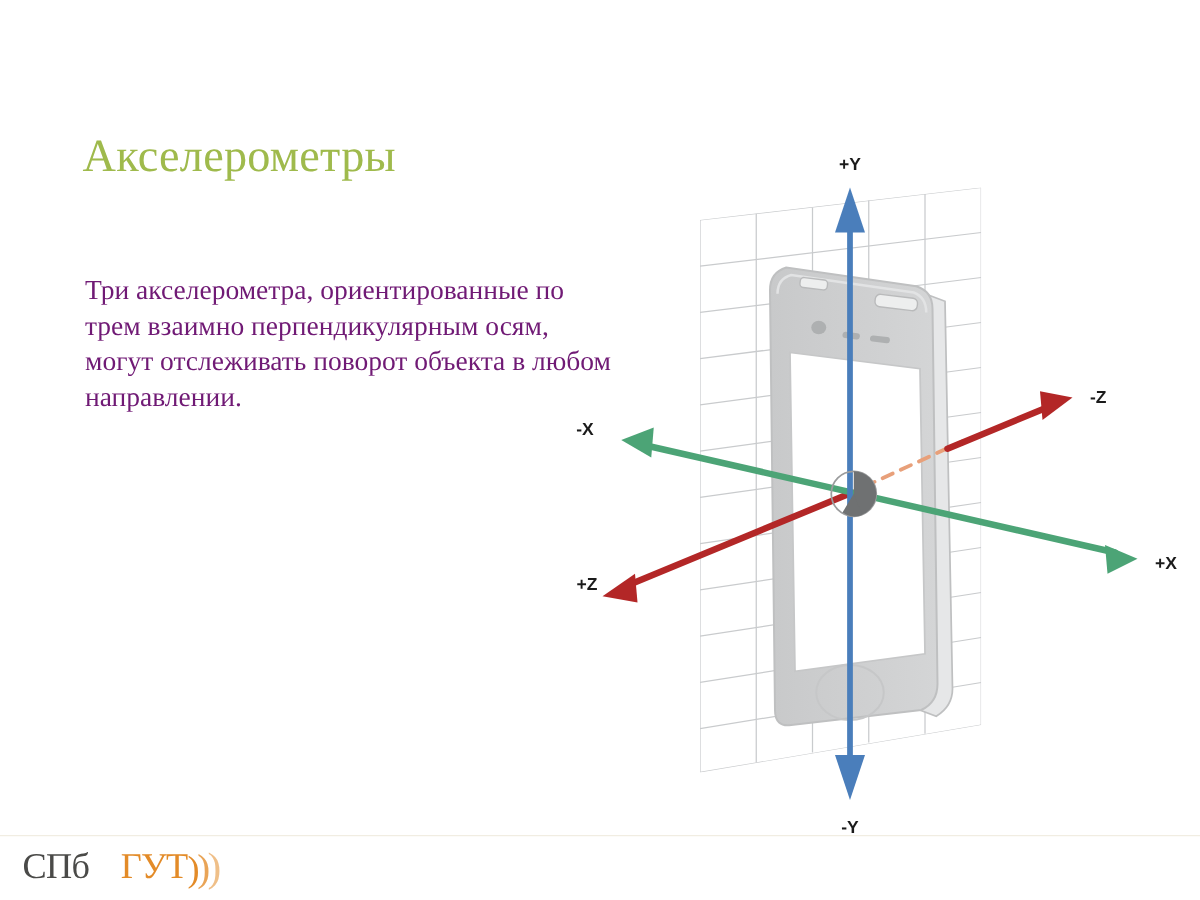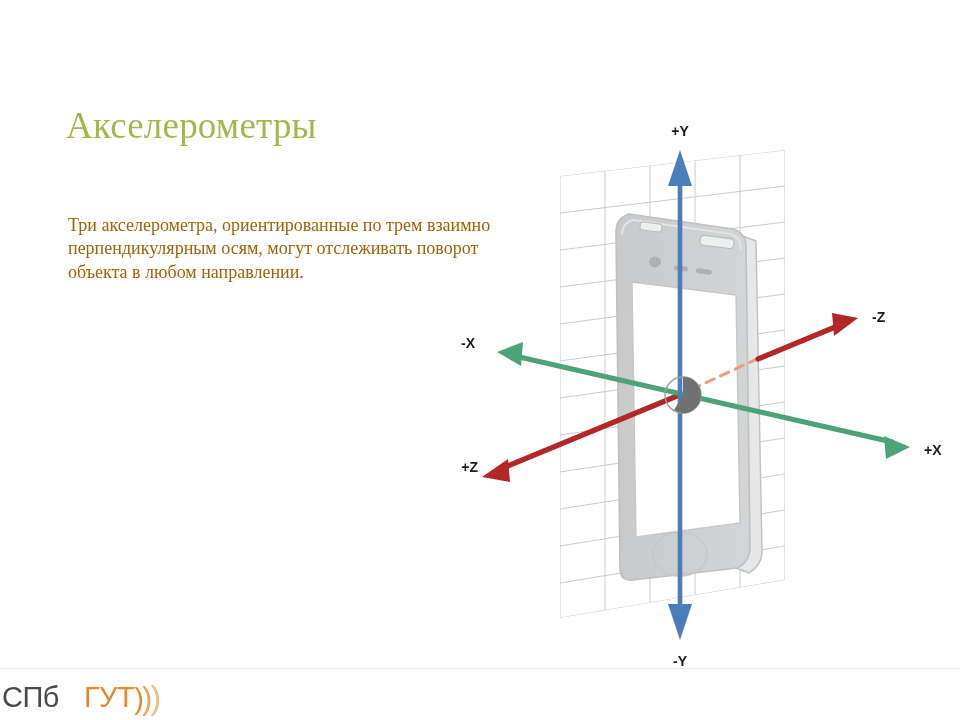--- a/index.html
+++ b/index.html
@@ -35,23 +35,23 @@
     letter-spacing: 0.2px;
     white-space: nowrap;
   }
 
   
   .body-text {
     position: absolute;
     left: 68px;
     top: 196px;
     width: 430px;
-    font-size: 18px;
+    font-size: 22px;
     line-height: 1.305;
-    color: #a16207;
+    color: #701a75;
     font-family: "Liberation Serif", "DejaVu Serif", serif;
     text-indent: 0;
   }
 
   
   .diagram {
     position: absolute;
     left: 440px;
     top: 110px;
     width: 520px;
@@ -63,26 +63,25 @@
   .footer-rule {
     position: absolute;
     left: 0;
     right: 0;
     top: 668px;
     height: 1px;
     background: #F1EDE2;
   }
   .footer-logo {
     position: absolute;
-    left: 2px;
+    left: 18px;
     top: 679px;
     height: 36px;
     display: flex;
-    align-items: center;
-    font-family: Liberation Sans, sans-serif;
+    font-family: Liberation Serif, serif;
     font-size: 29px;
     line-height: 1;
     white-space: nowrap;
   }
   .logo-spb {
     color: #4A4A48;
     letter-spacing: -0.5px;
   }
   .logo-gut {
     color: #E38B28;

